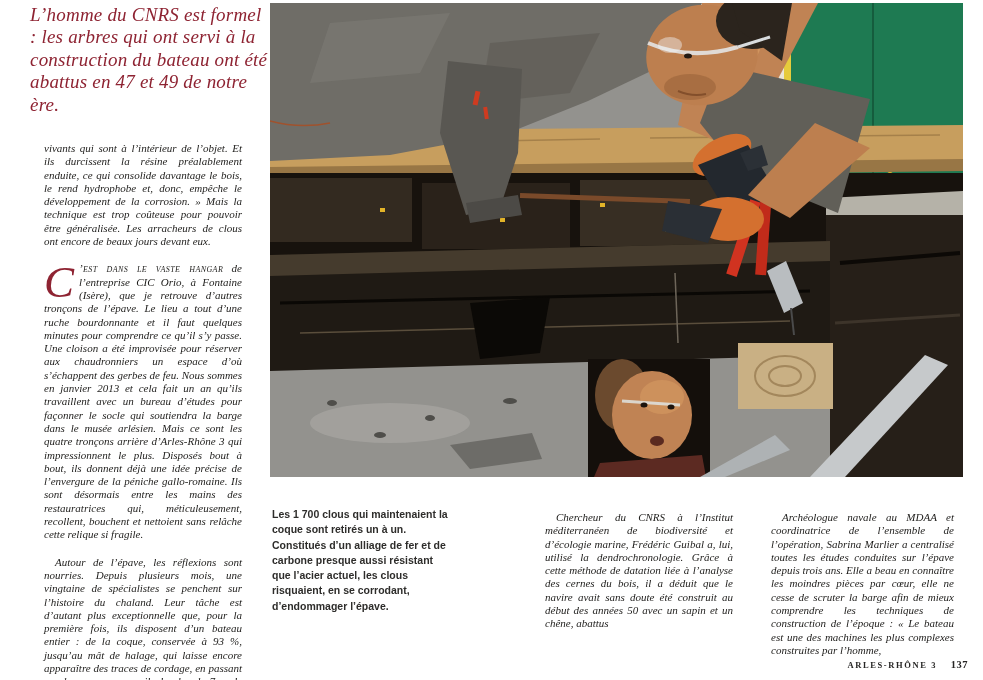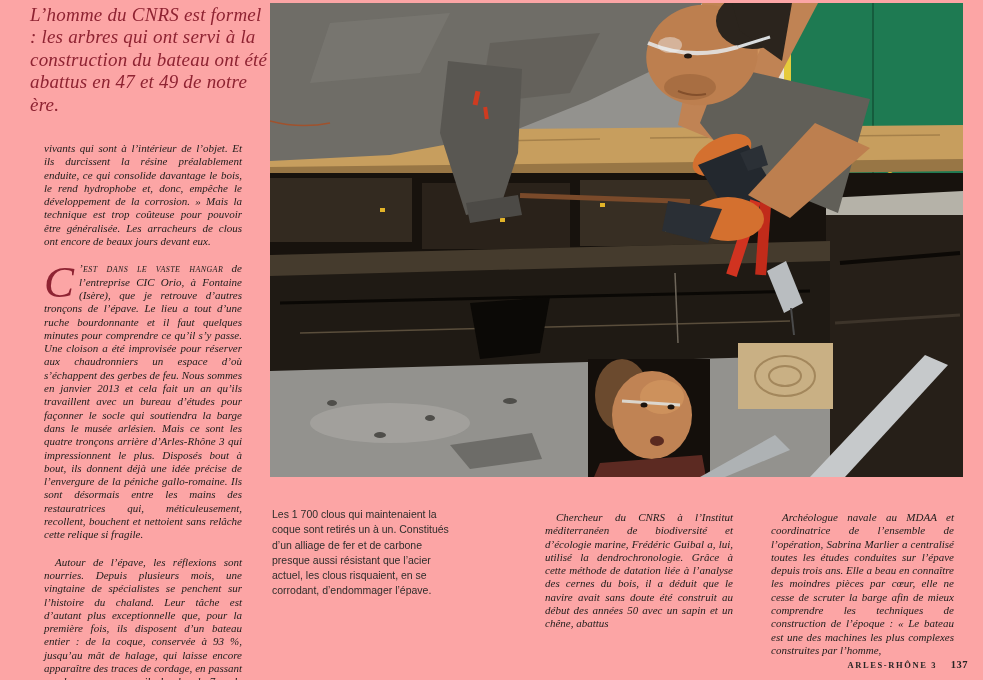--- a/index.html
+++ b/index.html
@@ -1,32 +1,32 @@
 <!DOCTYPE html>
 <html lang="fr"><head>
 <meta charset="utf-8">
 <style>
   html,body{margin:0;padding:0;background:#e8e8e8;}
-  .page{position:relative;width:983px;height:680px;background:#fca5a5;overflow:hidden;
+  .page{position:relative;width:983px;height:680px;background:#ffffff;overflow:hidden;
         font-family:"Liberation Serif","DejaVu Serif",serif;}
   .pullquote{position:absolute;left:30px;top:4px;width:242px;font-style:italic;
              font-size:19px;line-height:22.4px;letter-spacing:.2px;}
   .bodycol{position:absolute;font-size:11px;line-height:13.3px;text-align:justify;
            color:#1d1c1a;hyphens:auto;-webkit-hyphens:auto;}
   .bodycol p{margin:14px;font-style:italic;}
   .bodycol p.indent{text-indent:11px;}
   .bodycol p.gap{margin-top:12px;}
   #col-left{left:30px;top:128px;width:226px;}
   #col-mid{left:531px;top:497px;width:216px;}
   #col-right{left:757px;top:497px;width:211px;}
   .dropcap{float:left;font-size:45px;line-height:36px;padding:2px 5px 0 0;font-weight:400;}
   .sc{font-variant:small-caps;letter-spacing:.4px;}
   .caption{position:absolute;left:272px;top:507px;width:178px;
            font-family:"Liberation Sans","DejaVu Sans",sans-serif;
-           font-size:10.5px;line-height:15.3px;color:#2e2d2b;text-align:left;}
+           font-size:10.5px;line-height:15.3px;color:#2e2d2b;text-align:left;font-weight:bold;}
   .photo{position:absolute;left:270px;top:3px;width:693px;height:474px;display:block;}
   .footer{position:absolute;top:659px;font-size:8.5px;letter-spacing:1.6px;
           font-weight:bold;color:#262524;white-space:nowrap;}
   .footer .num{font-size:10.5px;letter-spacing:.5px;}
   #footer-left{left:30px;}
   #footer-right{right:15px;text-align:right;padding-left:48px;}
   .footer .sep{display:inline-block;width:10px;}
 </style>
 </head>
 <body>

